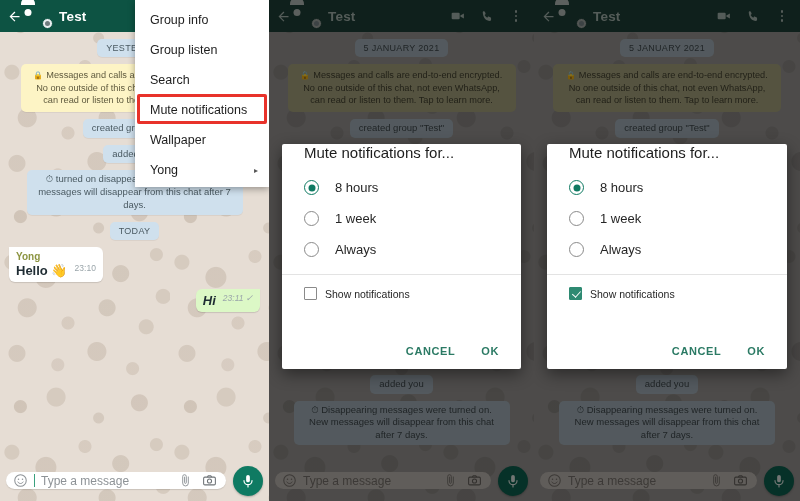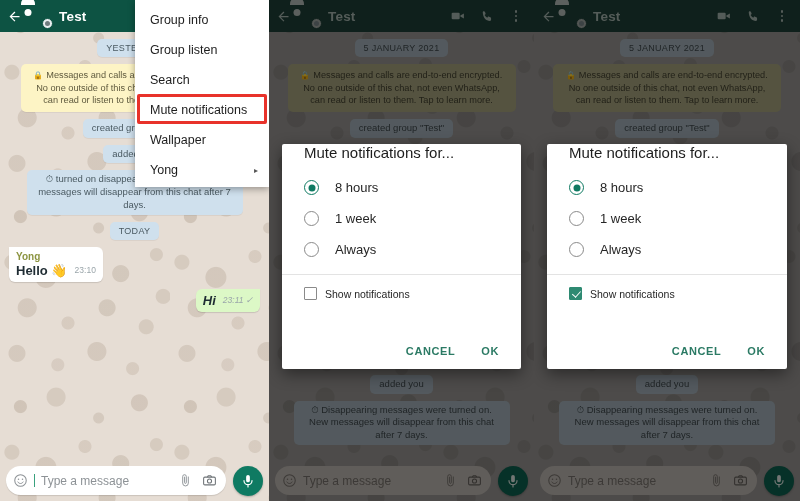--- a/index.html
+++ b/index.html
@@ -107,33 +107,33 @@
   .lock-i { font-size: 8px; }
 
   .bubble {
     background: #fff; border-radius: 6px; padding: 4px 7px 4px 7px;
     box-shadow: 0 1px 1px rgba(0,0,0,.13); position: relative;
     max-width: 190px; font-size: 12px; color: #1f2c33;
   }
   .bubble.in { border-top-left-radius: 0; }
   .bubble.out { background: #dcf8c6; border-top-right-radius: 0; font-style: italic; }
   .sender { font-size: 10px; color: #8c9440; font-weight: 600; margin-bottom: 1px; }
-  .bub-line { display: flex; align-items: center; gap: 7px; }
+  .bub-line { display: flex; align-items: flex-start; gap: 7px; }
   .bub-text { font-size: 13px; font-weight: 600; color: #1f2c33; }
   .bub-text.small { font-weight: 700; }
   .meta { font-size: 8.5px; color: #9aa5aa; display: flex; align-items: center; gap: 2px; white-space: nowrap; }
   .tick { color: #9aa5aa; font-size: 9px; }
 
   
   .composer {
     position: absolute; z-index: 3; left: 0; right: 0; bottom: 0;
     height: 41px; display: flex; align-items: center; padding: 0 6px; gap: 7px;
   }
   .input-pill {
-    flex: 1 1 auto; height: 29px; background: #fff; border-radius: 16px;
+    flex: 1 1 auto; height: 17px; background: #fff; border-radius: 16px;
     display: flex; align-items: center; padding: 0 9px 0 7px; gap: 6px;
     box-shadow: 0 1px 1px rgba(0,0,0,.12);
   }
   .smiley { width: 15px; height: 15px; flex: 0 0 auto; }
   .caret { width: 1px; height: 13px; background: #3aa17e; flex: 0 0 auto; }
   .placeholder { flex: 1 1 auto; color: #8d9296; font-size: 12px; }
   .pill-icons { display: flex; align-items: center; gap: 9px; }
   .pill-icons svg { display: block; }
   .mic-btn {
     width: 30px; height: 30px; border-radius: 50%; background: #0f7a62;

